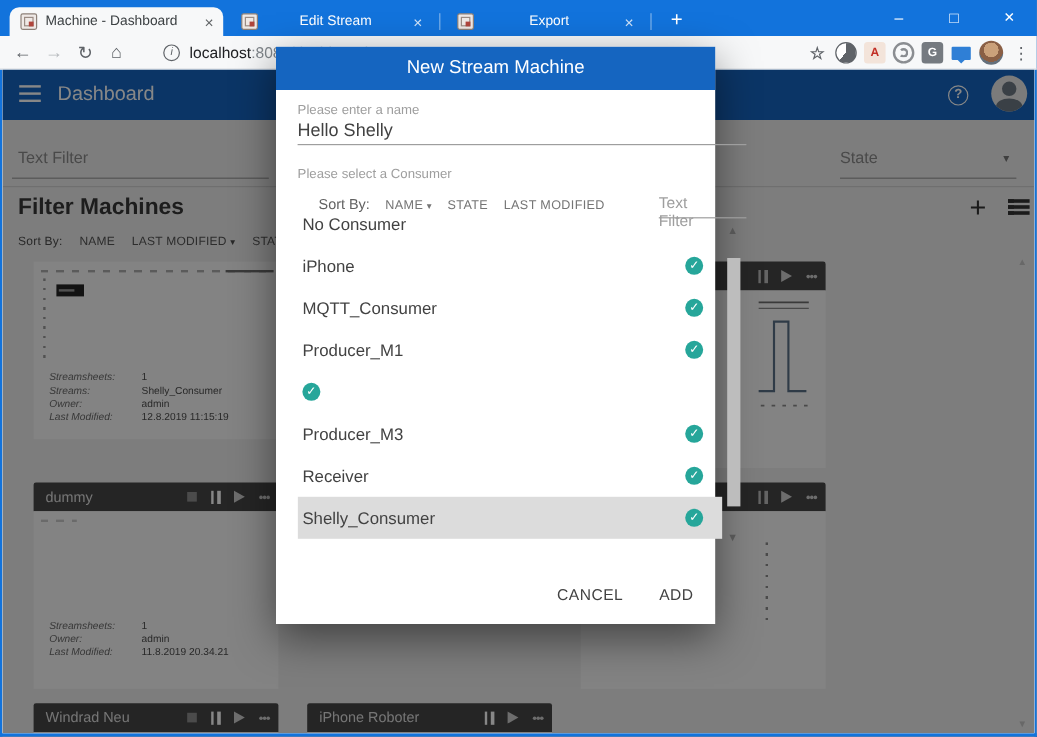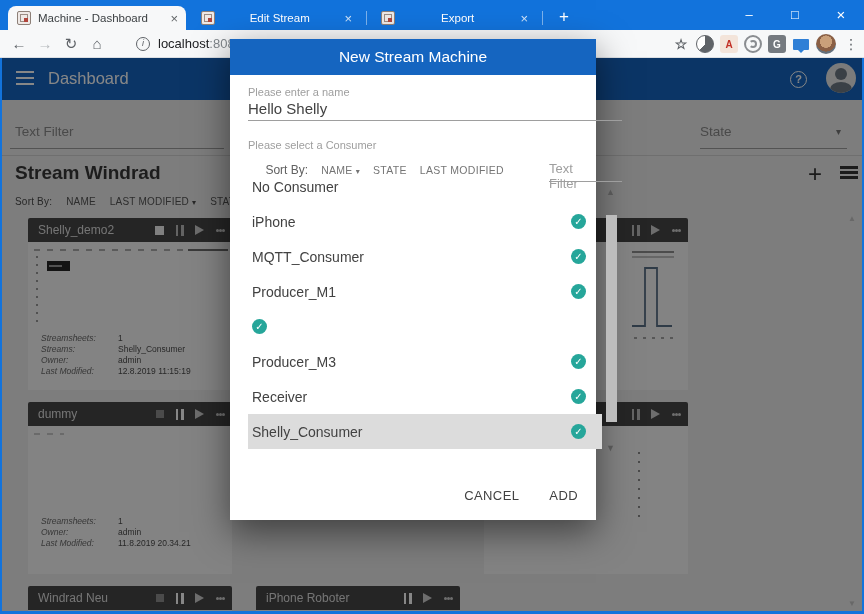--- a/index.html
+++ b/index.html
@@ -202,50 +202,36 @@
     </div>
 
     <div class="filterzone">
       <span class="tfilter">Text Filter</span>
       <span class="tfilter-line"></span>
       <span class="statefilter">State</span>
       <span class="statecaret">▾</span>
       <span class="state-line"></span>
     </div>
 
-    <div class="sectitle">Stream Windrad</div>
+    <div class="sectitle">Filter Machines</div>
     <div class="addico">+</div>
     <div class="listico">
         <i></i>
         <i></i>
         <i></i>
       </div>
 
     <div class="sortrow">
       <span>Sort By:</span>
       <span class="opt">NAME</span>
       <span class="opt">LAST MODIFIED</span><span class="car">▾</span>
       <span class="opt">STATE</span>
     </div>
 
     <div class="card" style="left:26px;top:160px;">
-      <div class="chead">
-        <span class="ctitle">Shelly_demo2</span>
-        <span class="cico ic-stop bright"></span>
-        <span class="cico ic-pause">
-            <i></i>
-            <i></i>
-          </span>
-        <span class="cico ic-play"></span>
-        <span class="cico ic-dots">
-            <i></i>
-            <i></i>
-            <i></i>
-          </span>
-      </div>
       <div class="cbody">
         <span class="preview-dash"></span>
         <span class="preview-dots"></span>
         <span class="preview-box"></span>
         <span class="preview-topline"></span>
         <div class="meta" style="top:91px;">
             <span class="lab">Streamsheets:</span>
             <span class="val">1</span>
           </div>
         <div class="meta" style="top:102px;">

